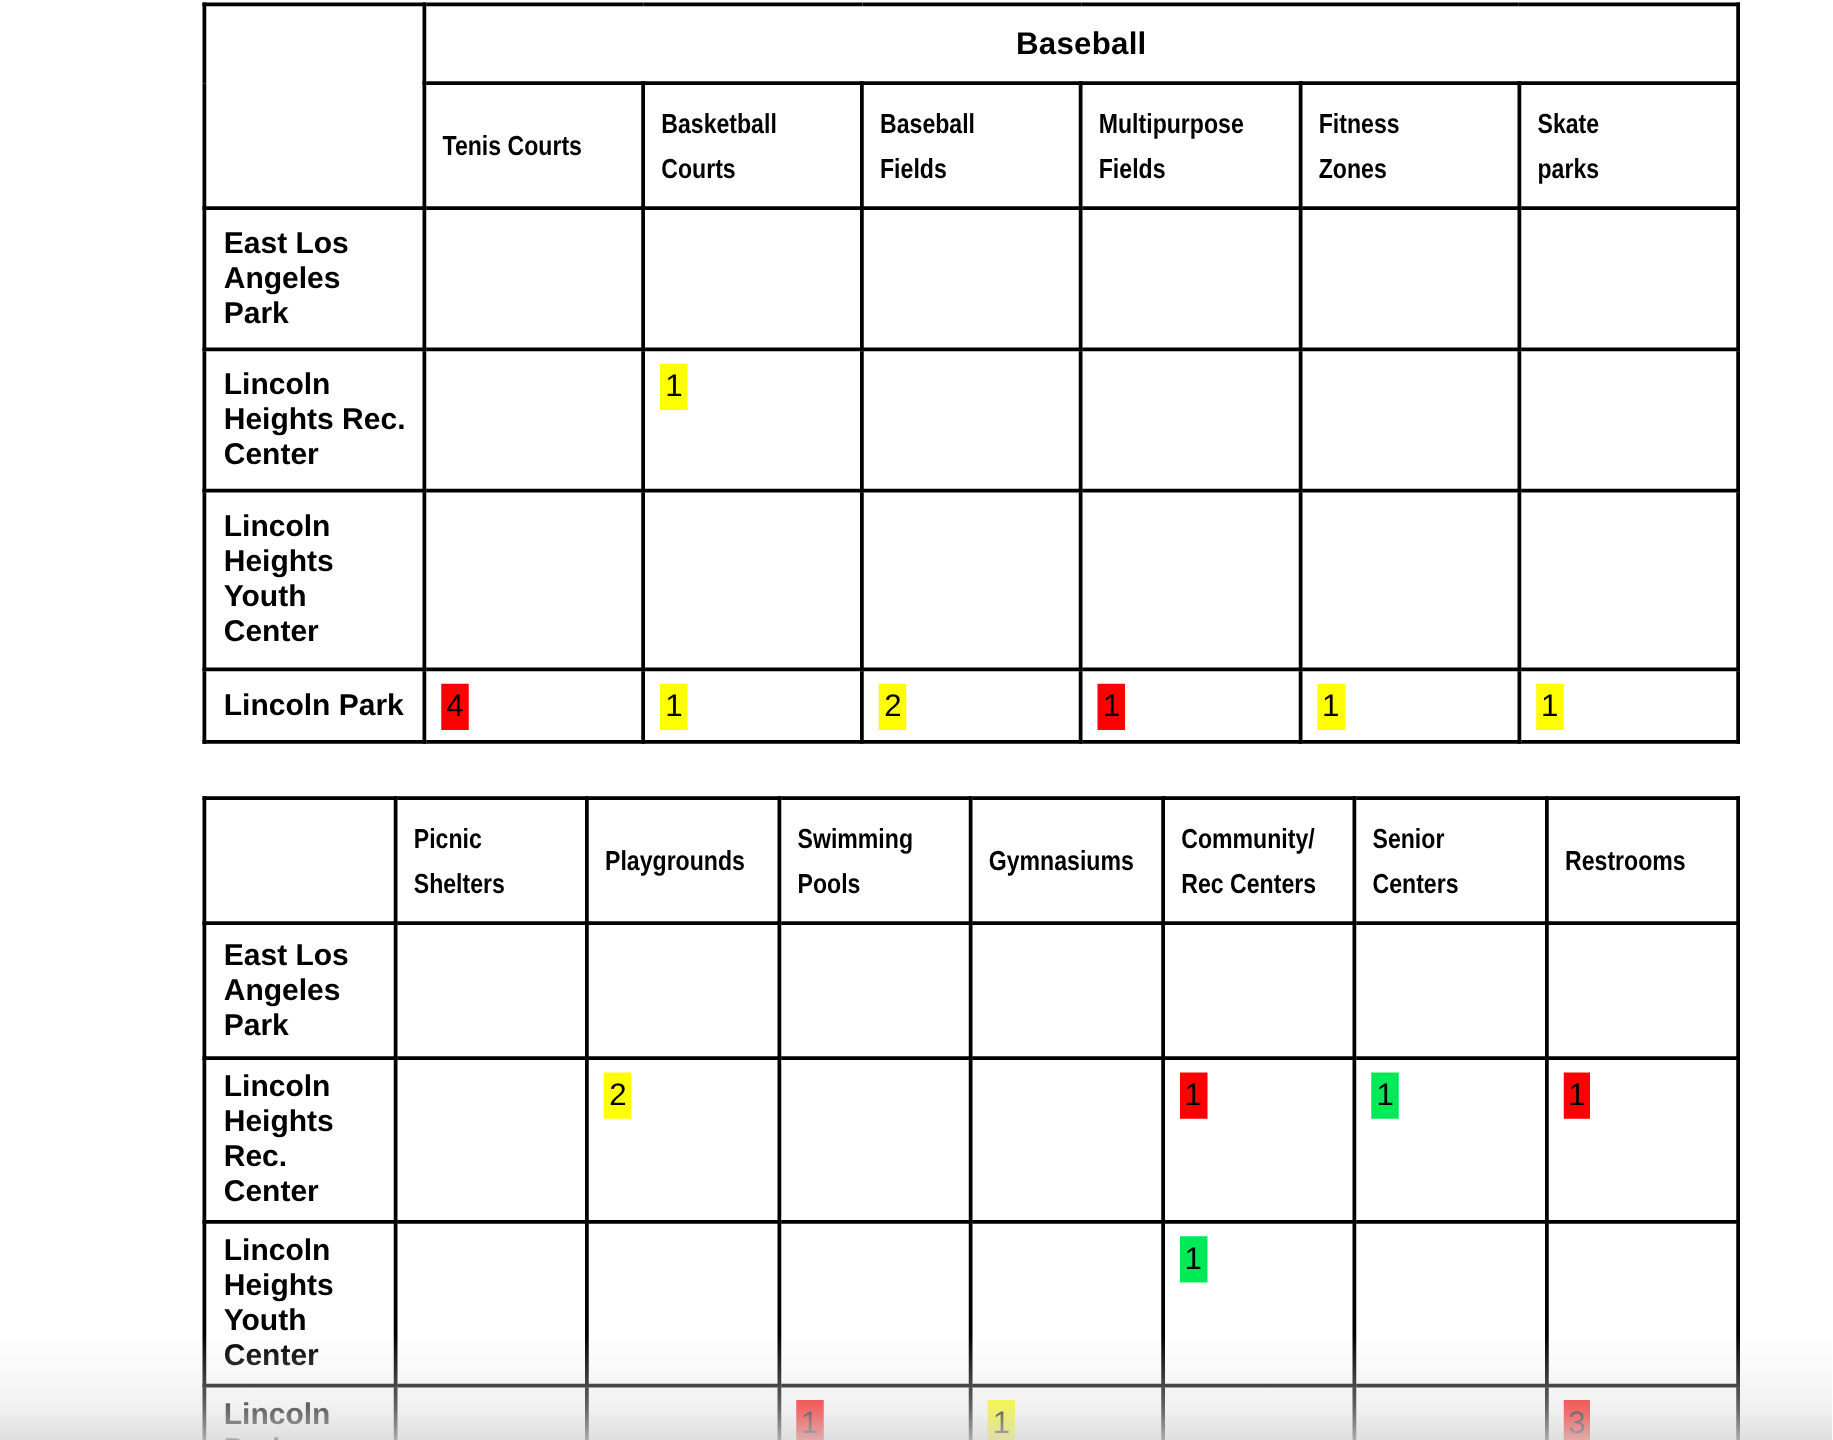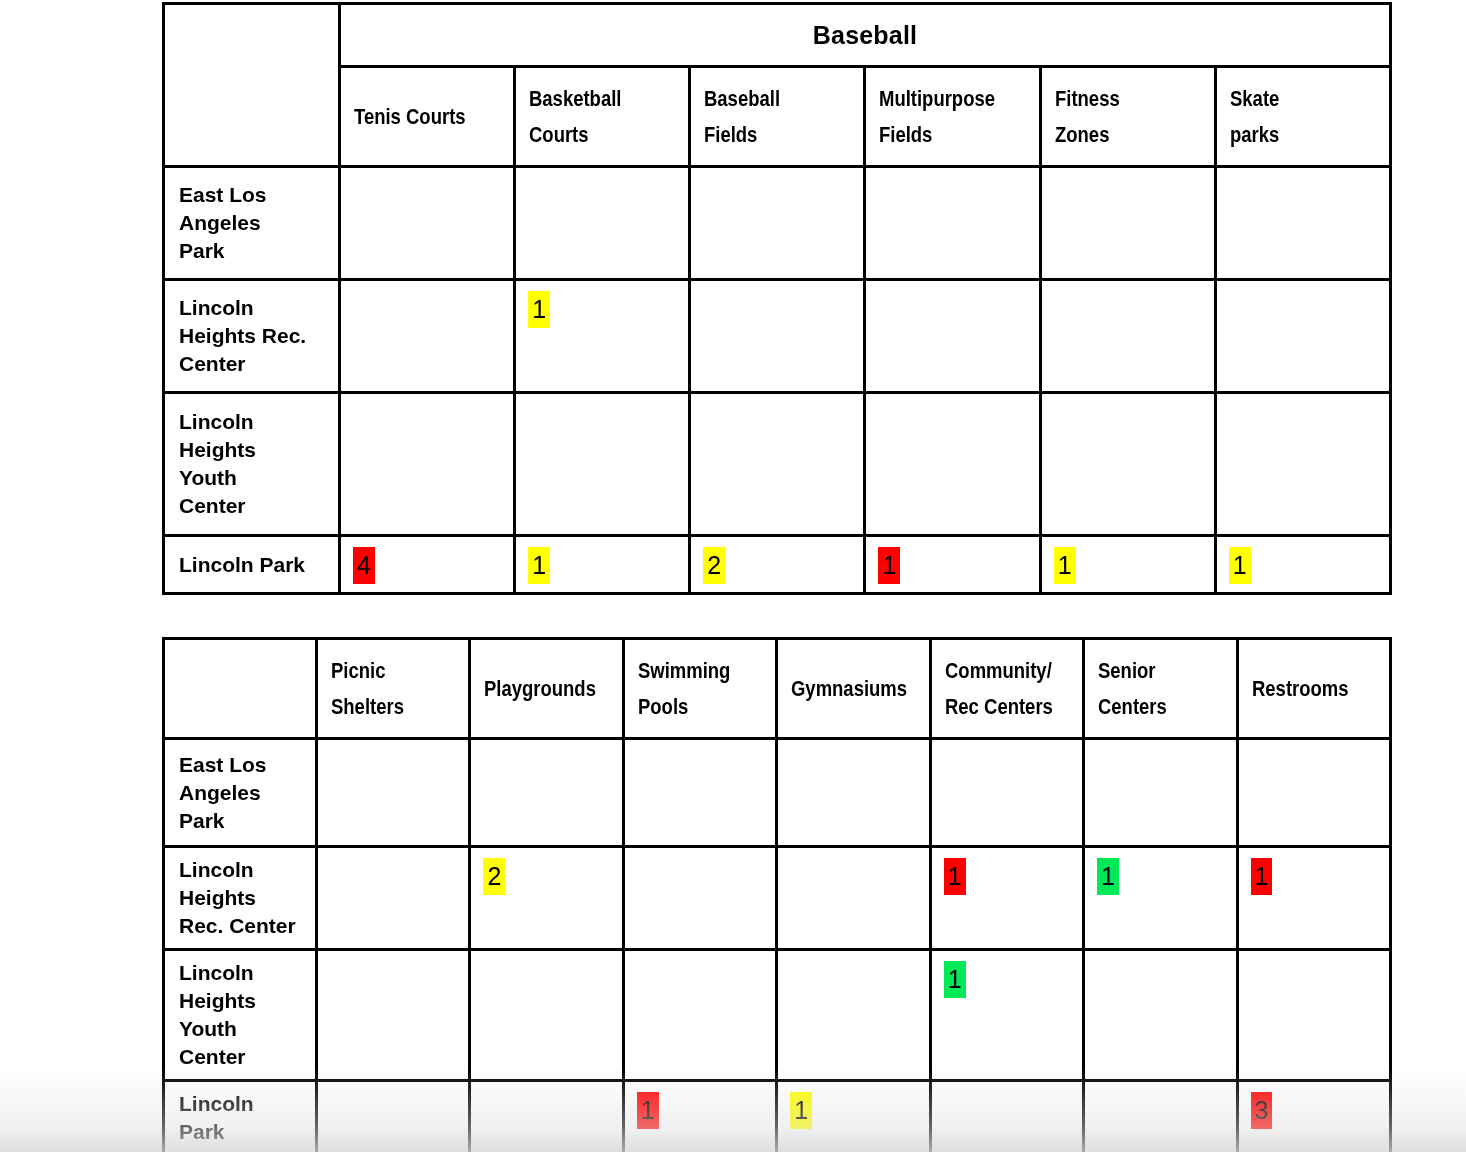--- a/index.html
+++ b/index.html
@@ -52,21 +52,21 @@
     font-size:22px; font-weight:700;
     line-height:36px;
     white-space:pre-line;
     transform:scaleX(0.84);
     transform-origin:0 50%;
   }
   td.rowlabel {
     vertical-align:middle;
     padding:8px 6px 8px 14px;
     font-weight:bold;
-    font-size:21px;
+    font-size:24px;
     line-height:28px;
     white-space:pre-line;
   }
   td.data { vertical-align:top; padding:10px 0 0 12px; }
   .num {
     display:inline-block;
     font-size:25px;
     line-height:37px;
     padding:0 4px;
   }

